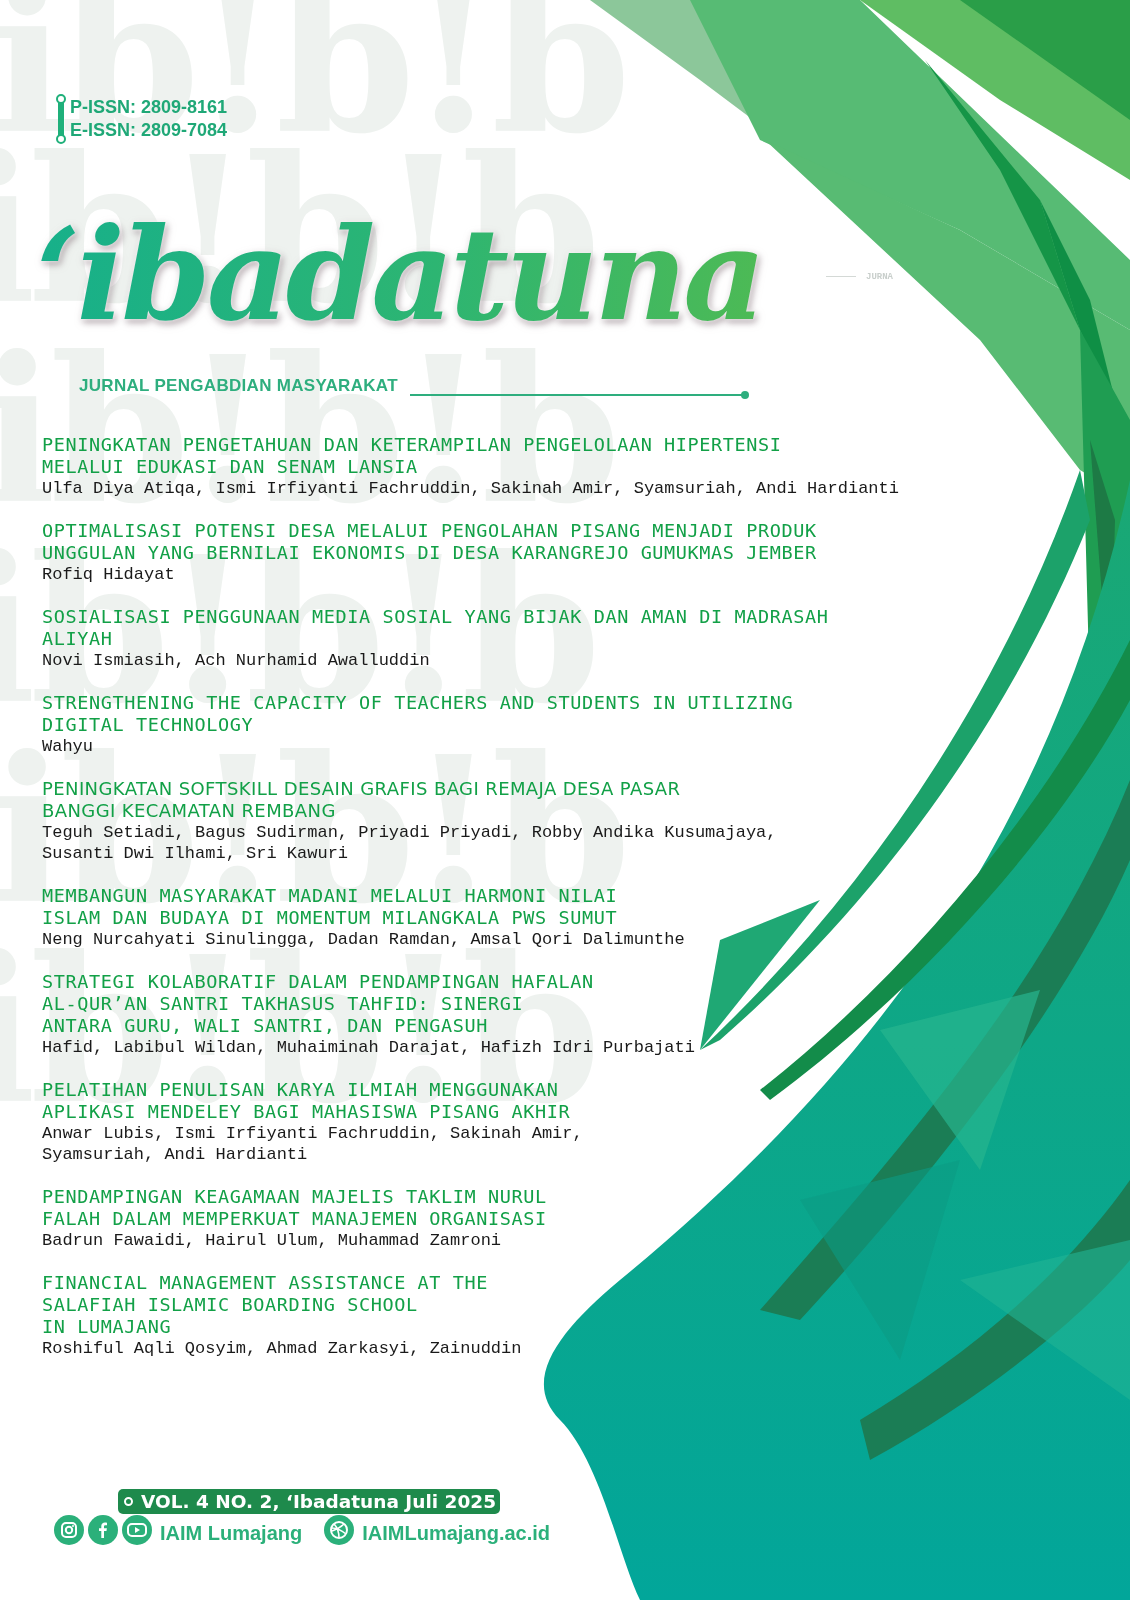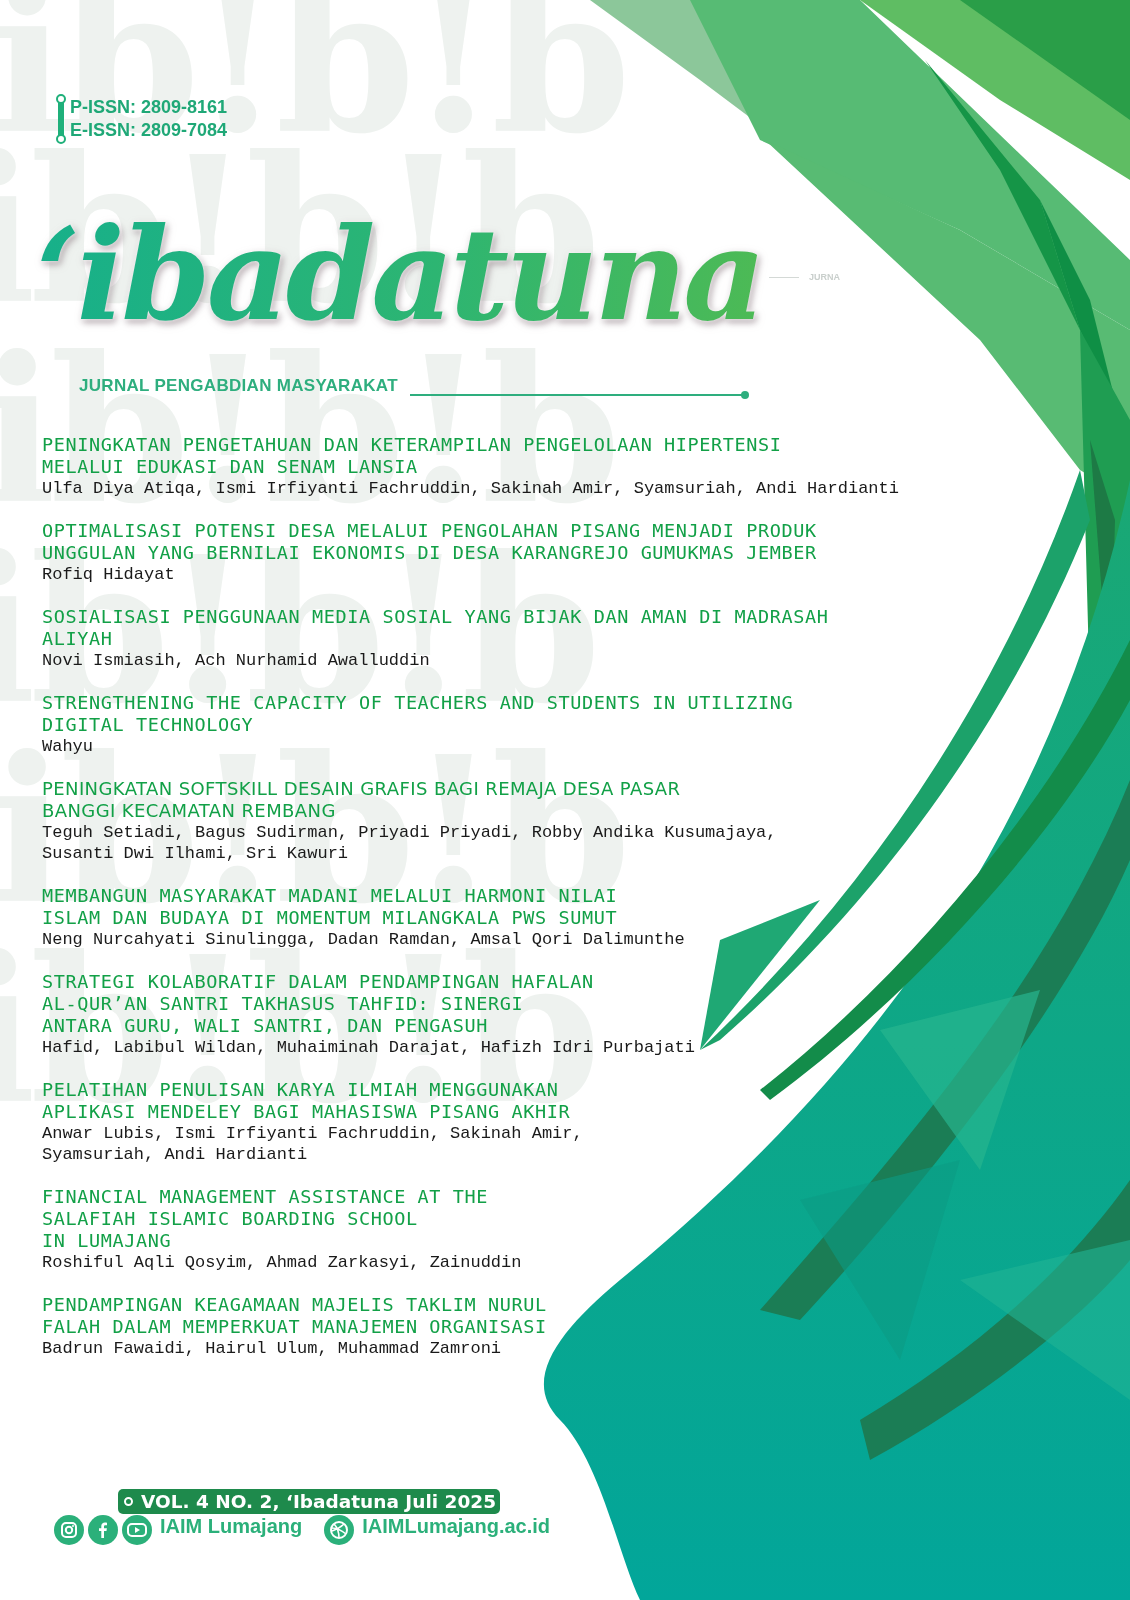--- a/index.html
+++ b/index.html
@@ -10,31 +10,31 @@
   .issn { left:58px; top:64px; display:flex; align-items:stretch;margin-top:32px; }
   .issn-bar { width:6px; margin-right:6px; background:#1fb07a; border-radius:3px; position:relative; }
   .issn-bar:before, .issn-bar:after { content:""; position:absolute; left:-2px; width:10px; height:10px; border-radius:50%; background:#fff; border:2px solid #1fb07a; box-sizing:border-box; }
   .issn-bar:before { top:-2px; } .issn-bar:after { bottom:-2px; }
   .issn-lines div { color:#1fa877; font-weight:bold; font-size:18px; line-height:23px; font-family:"Liberation Sans", sans-serif; }
   .logo { left:36px; top:210px; font-family:"DejaVu Serif", serif; font-weight:bold; font-size:128px; letter-spacing:-4px; line-height:1; background:linear-gradient(90deg,#17b08a 0%,#2db572 55%,#4dba55 100%); -webkit-background-clip:text; background-clip:text; color:transparent; filter:drop-shadow(0 0 2px #fff) drop-shadow(2px 3px 3px rgba(120,100,110,0.55));font-style:italic; }
   .subtitle { left:79px; top:376px; display:flex; align-items:flex-end;gap:6px; }
   .subtitle span { color:#2eae7e; font-weight:bold; font-size:17px; font-family:"Liberation Sans", sans-serif; letter-spacing:0.3px; }
   .subtitle .rule { width:335px; height:2px; background:#2eae7e; margin-left:6px; position:relative; }
   .subtitle .rule:after { content:""; position:absolute; right:-4px; top:-3px; width:8px; height:8px; border-radius:50%; background:#2eae7e; }
-  .jurna-ghost { left:824px; top:272px; color:#c9cfcc; font-size:9px; font-weight:bold; font-family:Liberation Sans, sans-serif; }
+  .jurna-ghost { left:881px; top:272px; color:#c9cfcc; font-size:9px; font-weight:bold; font-family:Liberation Mono, monospace; }
   .jurna-ghost:before { content:""; display:inline-block; width:30px; height:1px; background:#d4d9d6; vertical-align:middle; margin-right:10px; margin-left:-55px; }
   .articles { left:42px; top:434px; width:1000px; }
   .article { margin-bottom:21px; }
   .a-title { color:#12a047; font-family:"DejaVu Sans Mono", monospace; font-weight:normal; font-size:18.5px; line-height:22px; letter-spacing:0.6px; white-space:pre-line; }
   .a-title.light { font-weight:normal; font-family:"DejaVu Sans", sans-serif; font-size:18px; letter-spacing:0.4px; }
   .a-authors { color:#1a1a1a; font-family:Liberation Mono, monospace; font-size:17px; line-height:21px; white-space:pre-line; }
   .volume { left:118px; top:1489px; background:#1e8a4c; color:#fff; border-radius:5px; padding:2px 4px 2px 6px; display:flex; align-items:center; }
   .volume .dot { width:9px; height:9px; border-radius:50%; border:2.5px solid #fff; margin-right:8px; box-sizing:border-box; }
   .volume span.txt { font-size:18.5px; font-weight:bold; font-family:"DejaVu Sans", sans-serif; }
-  .footer { left:54px; top:1515px; display:flex; align-items:flex-start; }
+  .footer { left:54px; top:1515px; display:flex; align-items:flex-end; }
   .soc { width:30px; height:30px; border-radius:50%; background:#2bb07a; margin-right:4px; display:flex; align-items:center; justify-content:center; }
   .footer .label { color:#2bb07a; font-weight:bold; font-size:20px; font-family:"Liberation Sans", sans-serif; margin-left:4px; }
   .footer .web { margin-left:22px; }
 </style>
 </head>
 <body>
 
 <svg class="bg-art" viewBox="0 0 1130 1600" preserveAspectRatio="none">
   <defs>
     <linearGradient id="gTeal" x1="0" y1="0" x2="0" y2="1">
@@ -122,29 +122,29 @@
 ANTARA GURU, WALI SANTRI, DAN PENGASUH</div>
     <div class="a-authors">Hafid, Labibul Wildan, Muhaiminah Darajat, Hafizh Idri Purbajati</div>
   </div>
   <div class="article">
     <div class="a-title">PELATIHAN PENULISAN KARYA ILMIAH MENGGUNAKAN
 APLIKASI MENDELEY BAGI MAHASISWA PISANG AKHIR</div>
     <div class="a-authors">Anwar Lubis, Ismi Irfiyanti Fachruddin, Sakinah Amir,
 Syamsuriah, Andi Hardianti</div>
   </div>
   <div class="article">
+    <div class="a-title">PENDAMPINGAN KEAGAMAAN MAJELIS TAKLIM NURUL
+FALAH DALAM MEMPERKUAT MANAJEMEN ORGANISASI</div>
+    <div class="a-authors">Badrun Fawaidi, Hairul Ulum, Muhammad Zamroni</div>
+  </div>
+  <div class="article">
     <div class="a-title">FINANCIAL MANAGEMENT ASSISTANCE AT THE
 SALAFIAH ISLAMIC BOARDING SCHOOL
 IN LUMAJANG</div>
     <div class="a-authors">Roshiful Aqli Qosyim, Ahmad Zarkasyi, Zainuddin</div>
-  </div>
-  <div class="article">
-    <div class="a-title">PENDAMPINGAN KEAGAMAAN MAJELIS TAKLIM NURUL
-FALAH DALAM MEMPERKUAT MANAJEMEN ORGANISASI</div>
-    <div class="a-authors">Badrun Fawaidi, Hairul Ulum, Muhammad Zamroni</div>
   </div>
 </div>
 
 <div class="layer volume">
   <div class="dot"></div>
   <span class="txt">VOL. 4 NO. 2, ‘Ibadatuna Juli 2025</span>
 </div>
 
 <div class="layer footer">
   <div class="soc">

